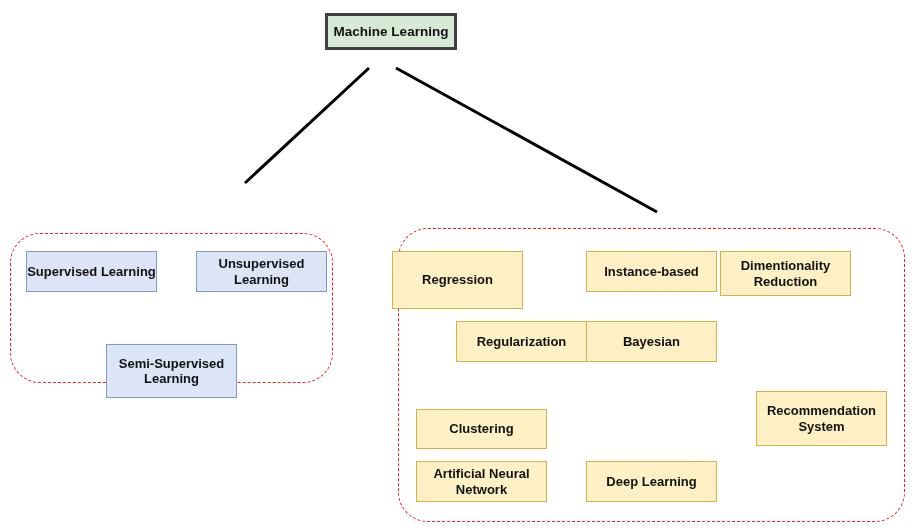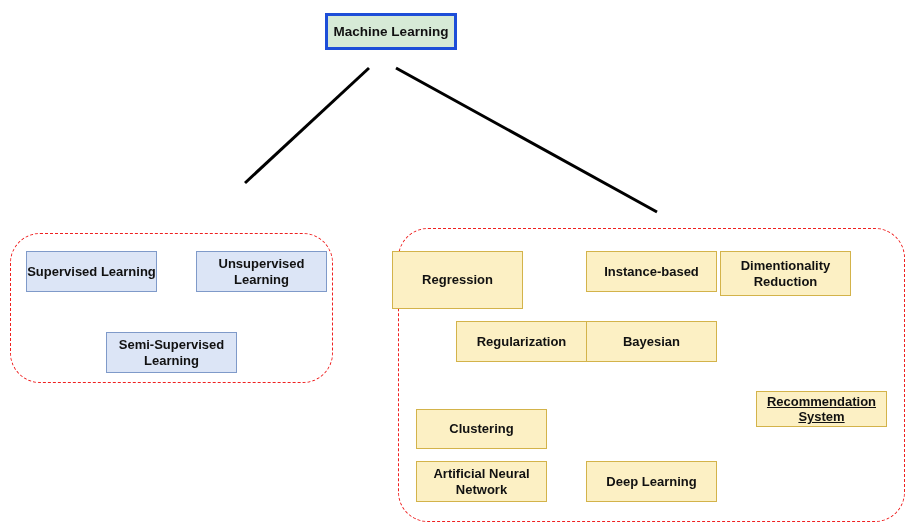--- a/index.html
+++ b/index.html
@@ -29,21 +29,21 @@
     display: flex;
     align-items: center;
     justify-content: center;
     text-align: center;
     font-weight: bold;
     color: #111111;
     line-height: 1.18;
   }
   .node-root {
     background: #d6ead6;
-    border: 3px solid #1d4ed8;
+    border: 3px solid #404040;
     font-size: 13.5px;
   }
   .node-blue {
     background: #dce5f6;
     border: 1px solid #7f9ac9;
     font-size: 13px;
   }
   .node-yellow {
     background: #fcf0c4;
     border: 1px solid #d3b34a;
@@ -74,21 +74,21 @@
   <div class="cluster" style="left:10px; top:233px; width:323px; height:150px;"></div>
 
   <div class="node node-blue" style="left:26px; top:251px; width:131px; height:41px;">
     <span>Supervised Learning</span>
   </div>
 
   <div class="node node-blue" style="left:196px; top:251px; width:131px; height:41px;">
     <span>Unsupervised Learning</span>
   </div>
 
-  <div class="node node-blue" style="left:106px; top:332px; width:131px; height:41px;text-align:center;">
+  <div class="node node-blue" style="left:106px; top:344px; width:131px; height:54px;text-align:center;">
     <span>Semi-Supervised Learning</span>
   </div>
 
   <div class="cluster" style="left:398px; top:228px; width:507px; height:294px;"></div>
 
   <div class="node node-yellow" style="left:392px; top:251px; width:131px; height:58px;">
     <span>Regression</span>
   </div>
 
   <div class="node node-yellow" style="left:586px; top:251px; width:131px; height:41px;">
@@ -106,21 +106,21 @@
   <div class="node node-yellow" style="left:586px; top:321px; width:131px; height:41px;">
     <span>Bayesian</span>
   </div>
 
 
   <div class="node node-yellow" style="left:416px; top:409px; width:131px; height:40px;">
     <span>Clustering</span>
   </div>
 
 
-  <div class="node node-yellow" style="left:756px; top:391px; width:131px; height:36px;text-decoration:underline;">
+  <div class="node node-yellow" style="left:756px; top:391px; width:131px; height:55px;">
     <span>Recommendation System</span>
   </div>
 
   <div class="node node-yellow" style="left:416px; top:461px; width:131px; height:41px;">
     <span>Artificial Neural Network</span>
   </div>
 
   <div class="node node-yellow" style="left:586px; top:461px; width:131px; height:41px;">
     <span>Deep Learning</span>
   </div>

